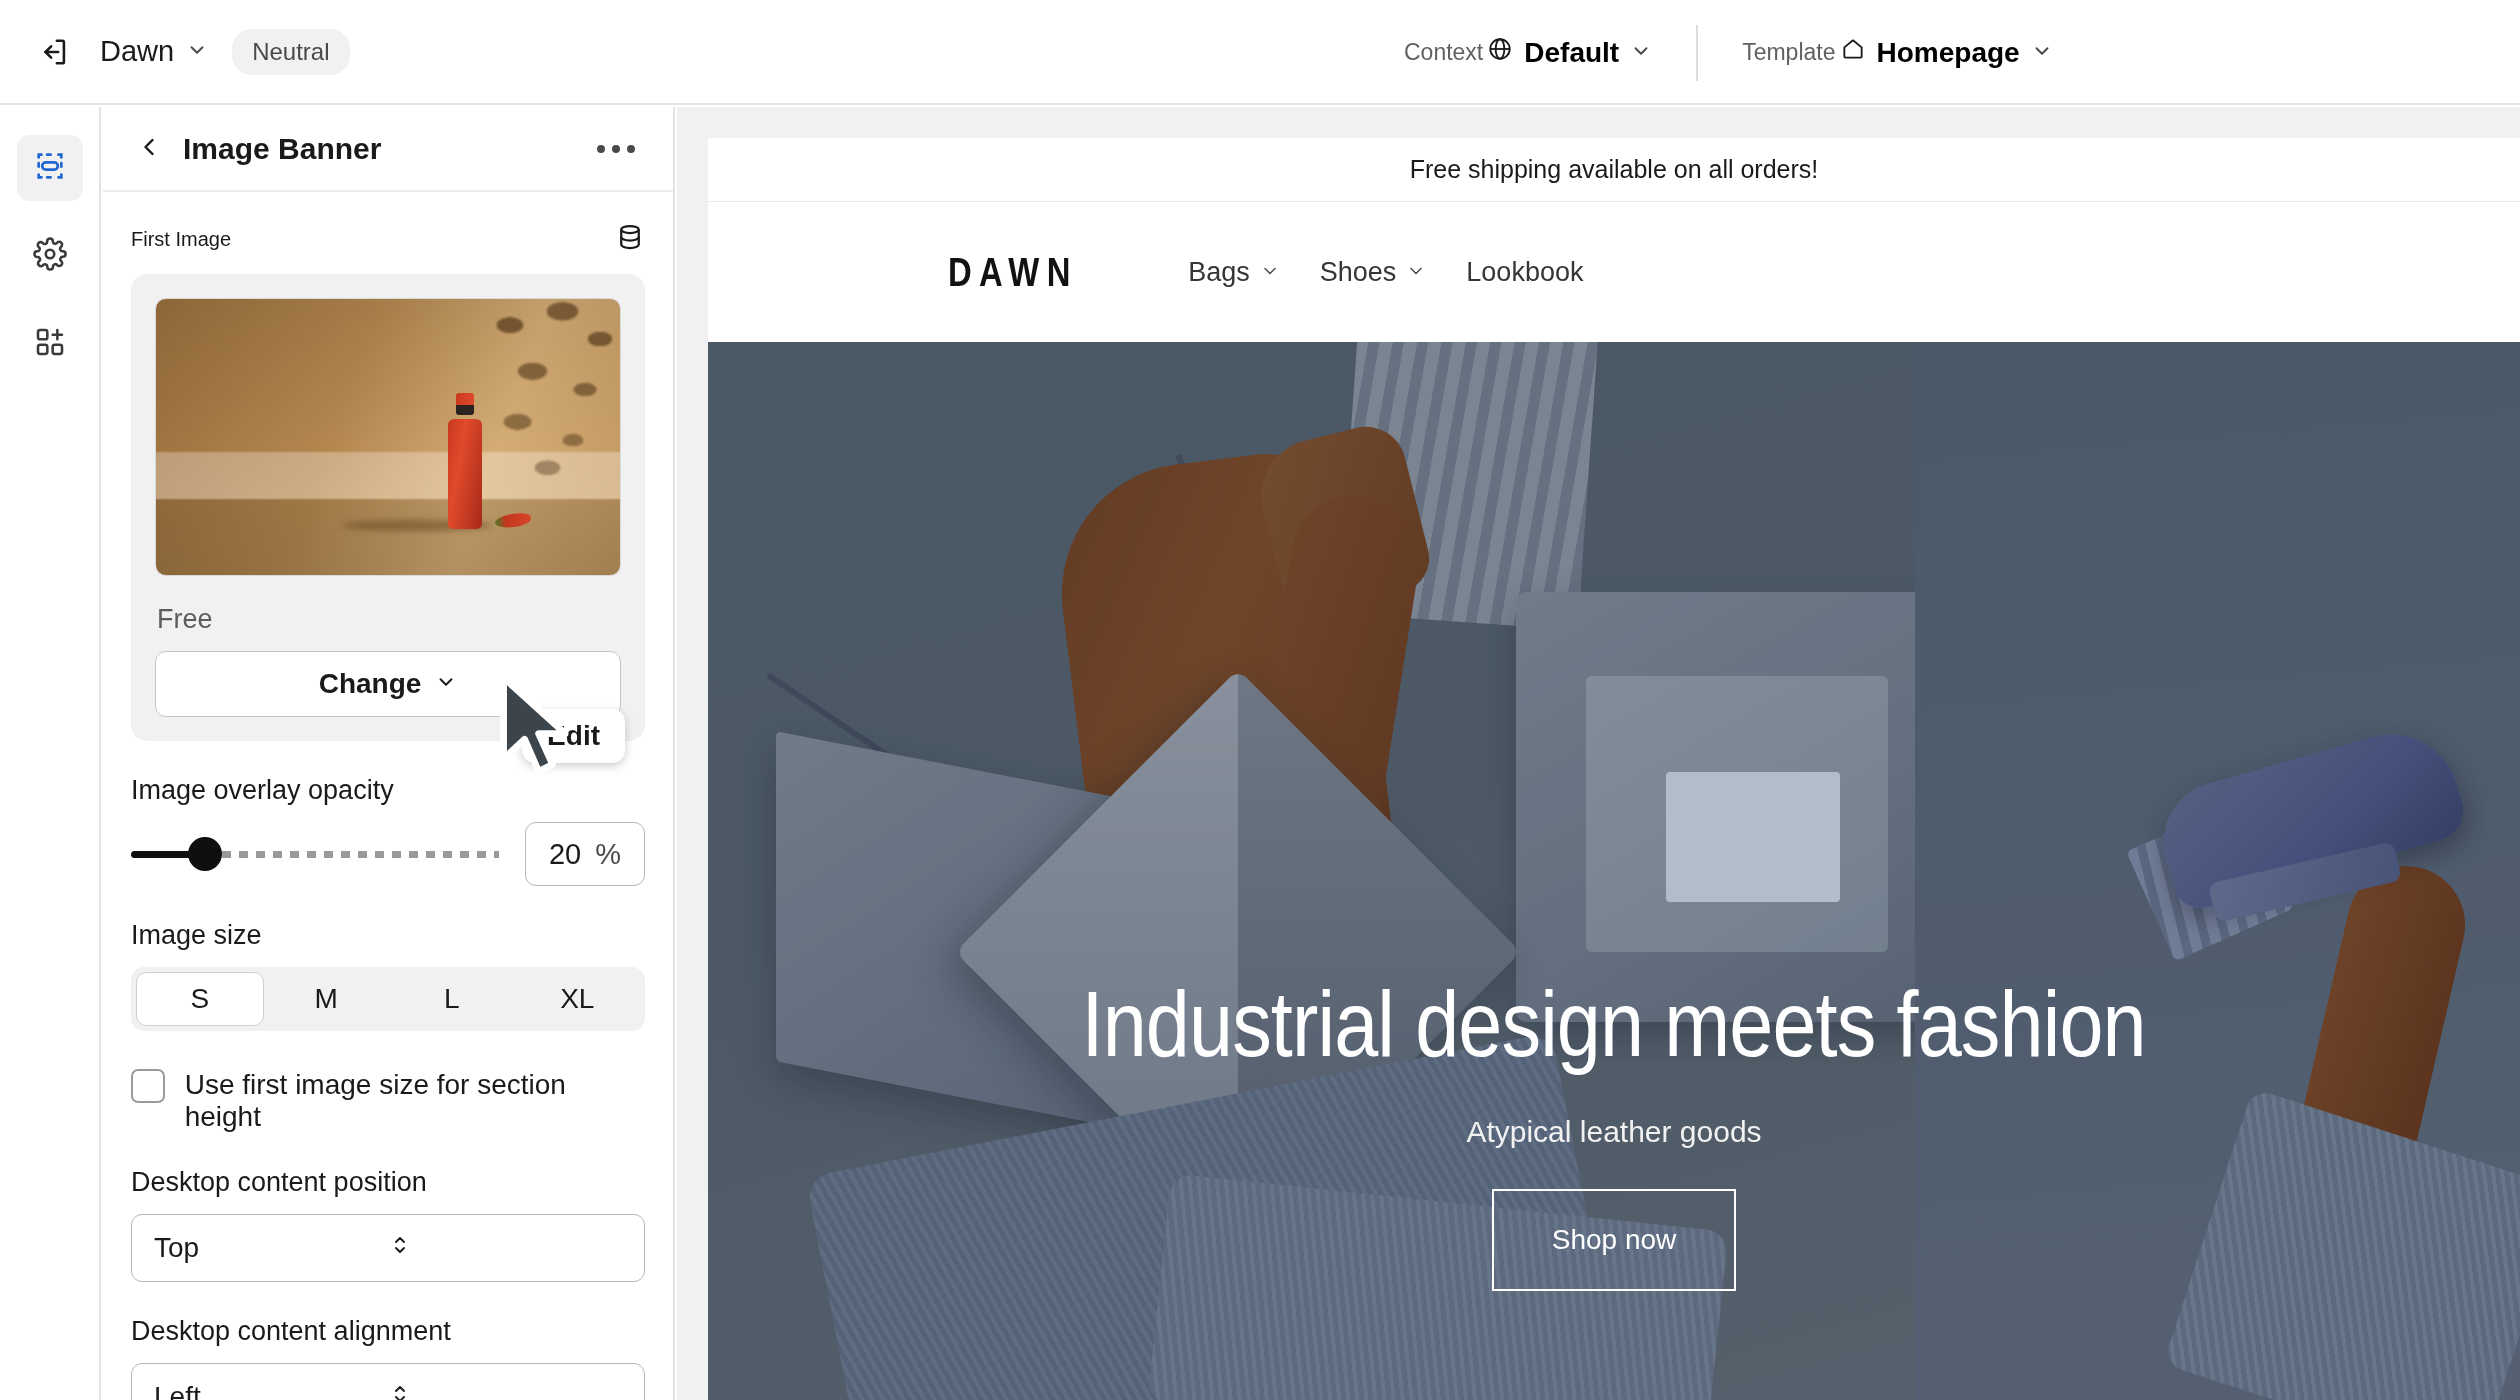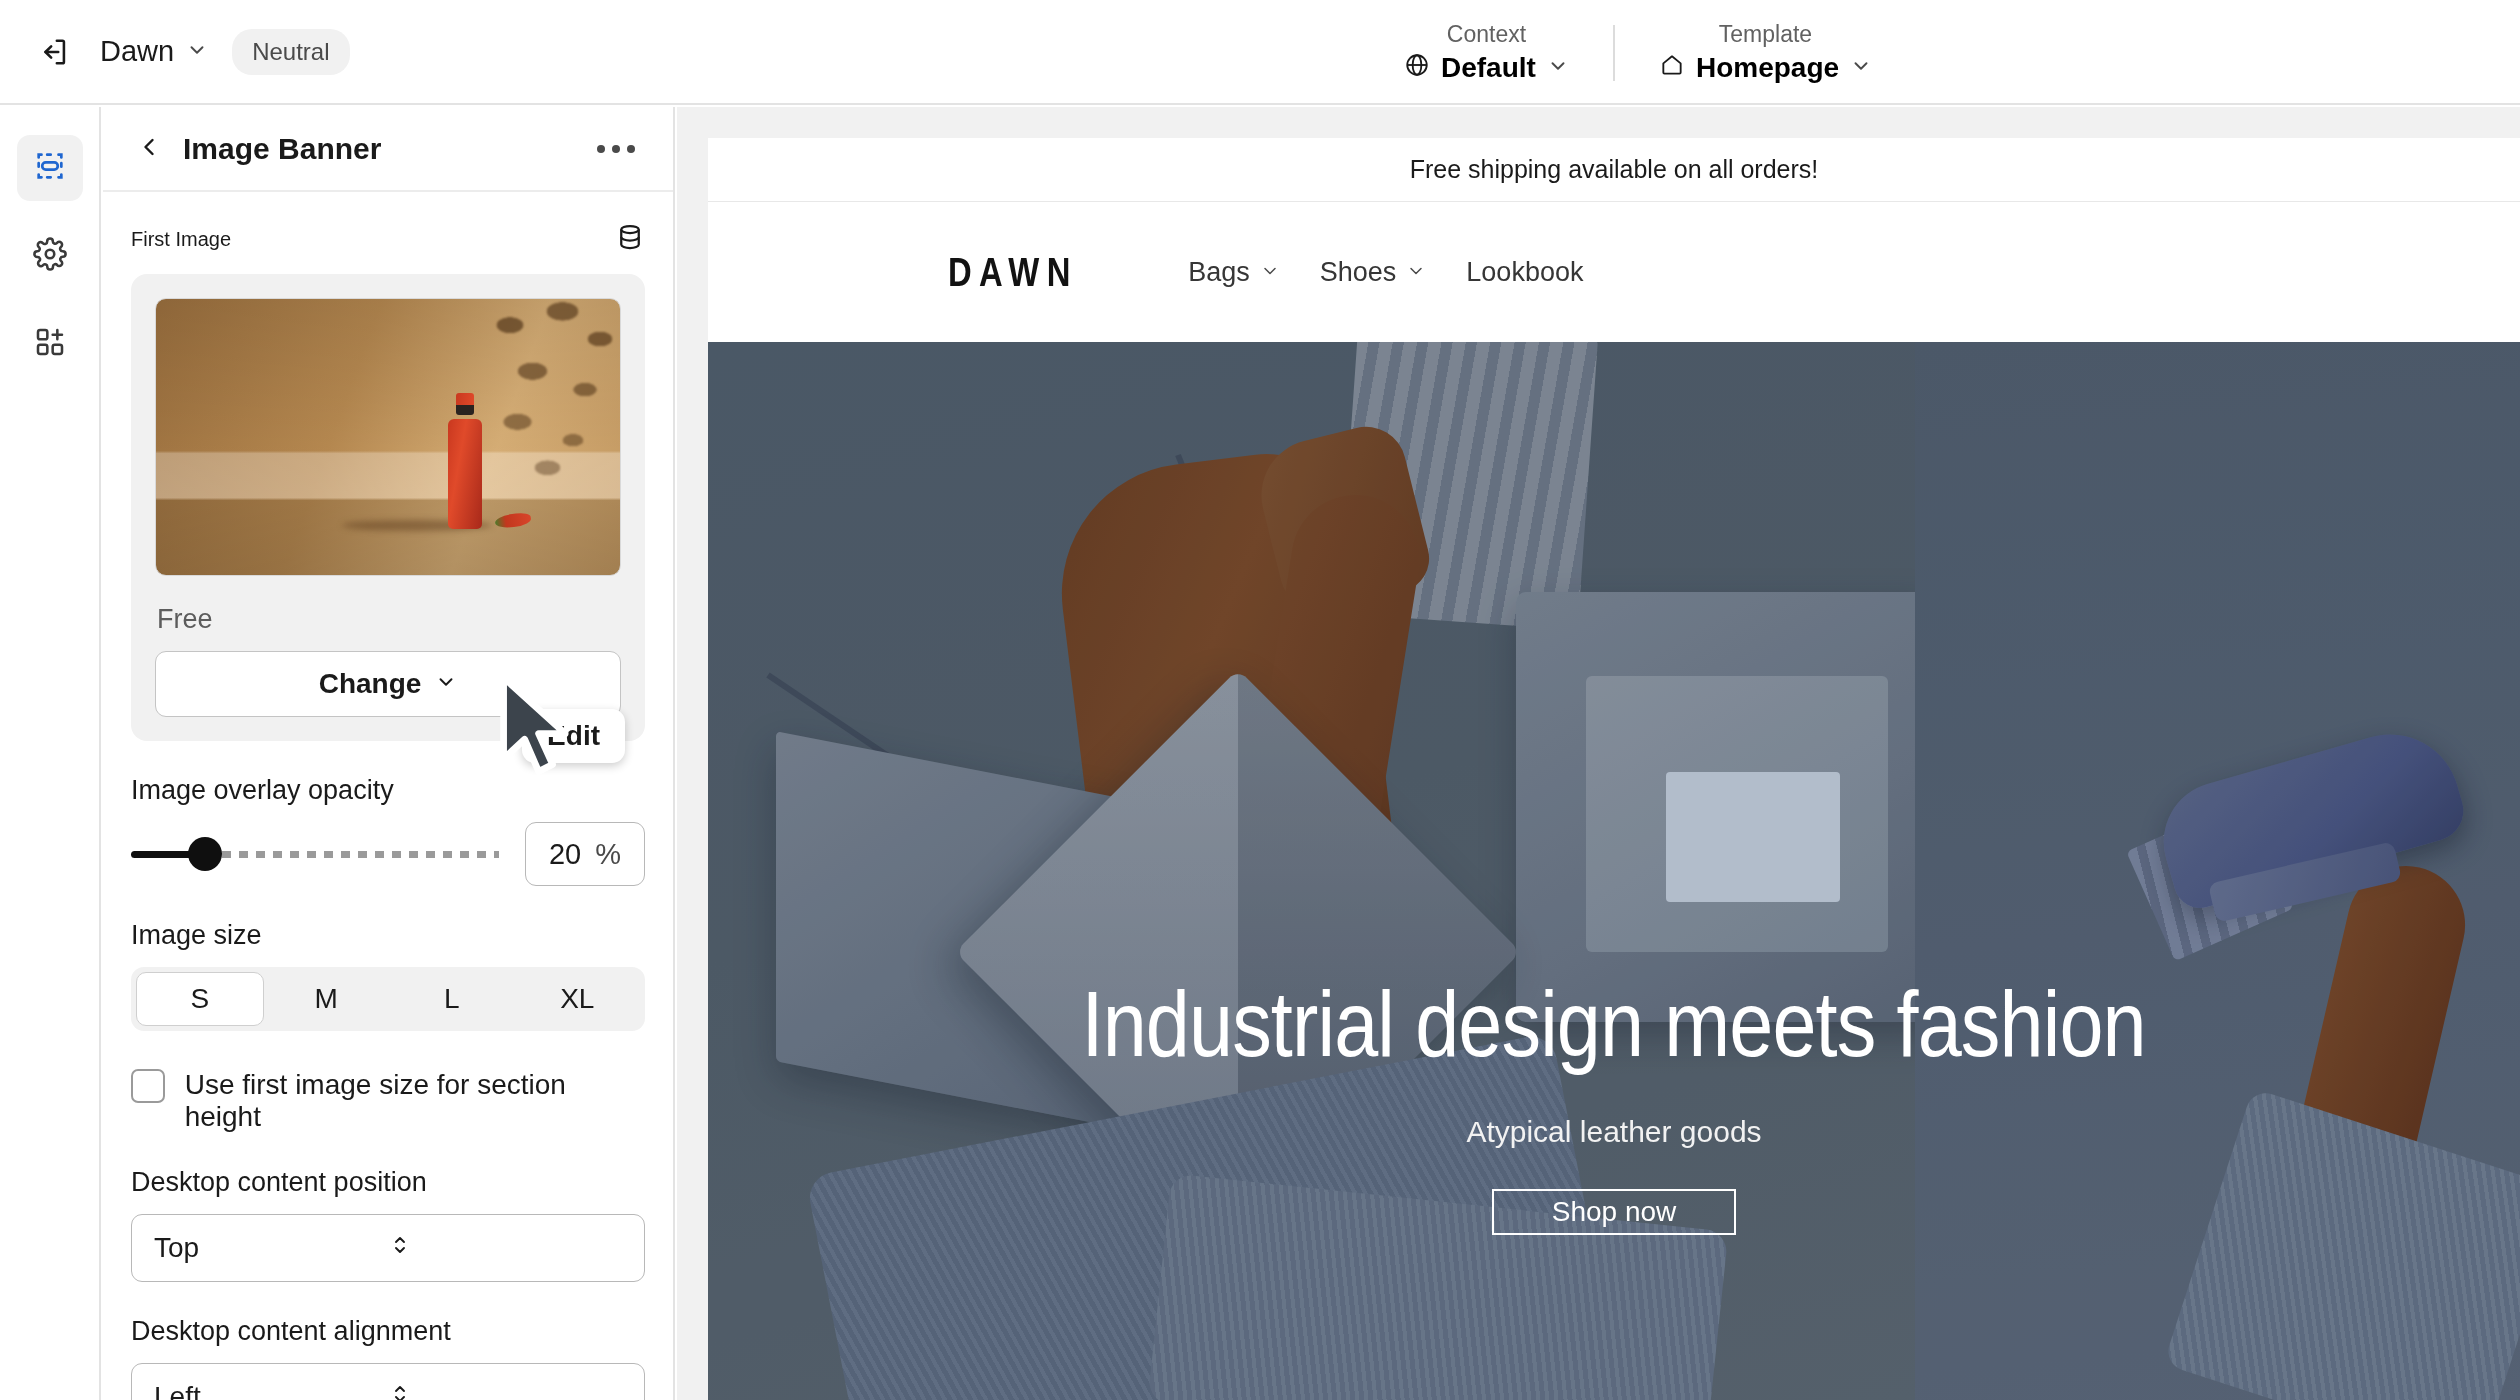--- a/index.html
+++ b/index.html
@@ -25,21 +25,21 @@
     font-size: 29px; color: #1a1a1a; cursor: pointer;
   }
   .badge {
     background: #f1f1f1; color: #4a4a4a;
     font-size: 24px; padding: 9px 20px; border-radius: 20px;
   }
   .topbar-center {
     position: absolute; left: 1360px; top: 0;
     height: 105px; display: flex; align-items: center; gap: 0;
   }
-  .ctx-group { display: flex; flex-direction: column; align-items: center; gap: 4px; padding: 0 44px; }
+  .ctx-group { display: flex; flex-direction: row; align-items: center; gap: 4px; padding: 0 44px; }
   .ctx-label { font-size: 23px; color: #616161; }
   .ctx-value { display: flex; align-items: center; gap: 11px; font-size: 28px; font-weight: bold; color: #000000; cursor: pointer; }
   .ctx-divider { width: 2px; height: 56px; background: #dcdcdc; }
 
   
   .rail {
     position: absolute; top: 107px; left: 0;
     width: 101px; height: 1293px;
     background: #ffffff;
     border-right: 2px solid #e3e3e3;
@@ -317,21 +317,21 @@
     padding-top: 630px;
   }
   .hero-title {
     font-size: 92px; color: #ffffff; white-space: nowrap;
     font-family: "Liberation Sans Narrow", "Liberation Sans", sans-serif;
     transform: scaleX(0.86); letter-spacing: -1px;
   }
   .hero-sub { font-size: 30px; color: #f2f2f2; margin-top: 38px; }
   .shop-btn {
     margin-top: 40px; border: 2px solid #ffffff; color: #ffffff;
-    font-size: 28px; padding: 5px 58px; cursor: pointer; background: transparent;
+    font-size: 28px; padding: 33px 58px; cursor: pointer; background: transparent;
   }
 </style>
 </head>
 <body>
 
 <div class="topbar">
   <div class="topbar-left">
     <div class="exit-icon">
       <svg width="34" height="34" viewBox="0 0 24 24" fill="none" stroke="#1a1a1a" stroke-width="1.8" stroke-linecap="round" stroke-linejoin="round">
         <path d="M14 4h4a1 1 0 0 1 1 1v14a1 1 0 0 1-1 1h-4"></path>

